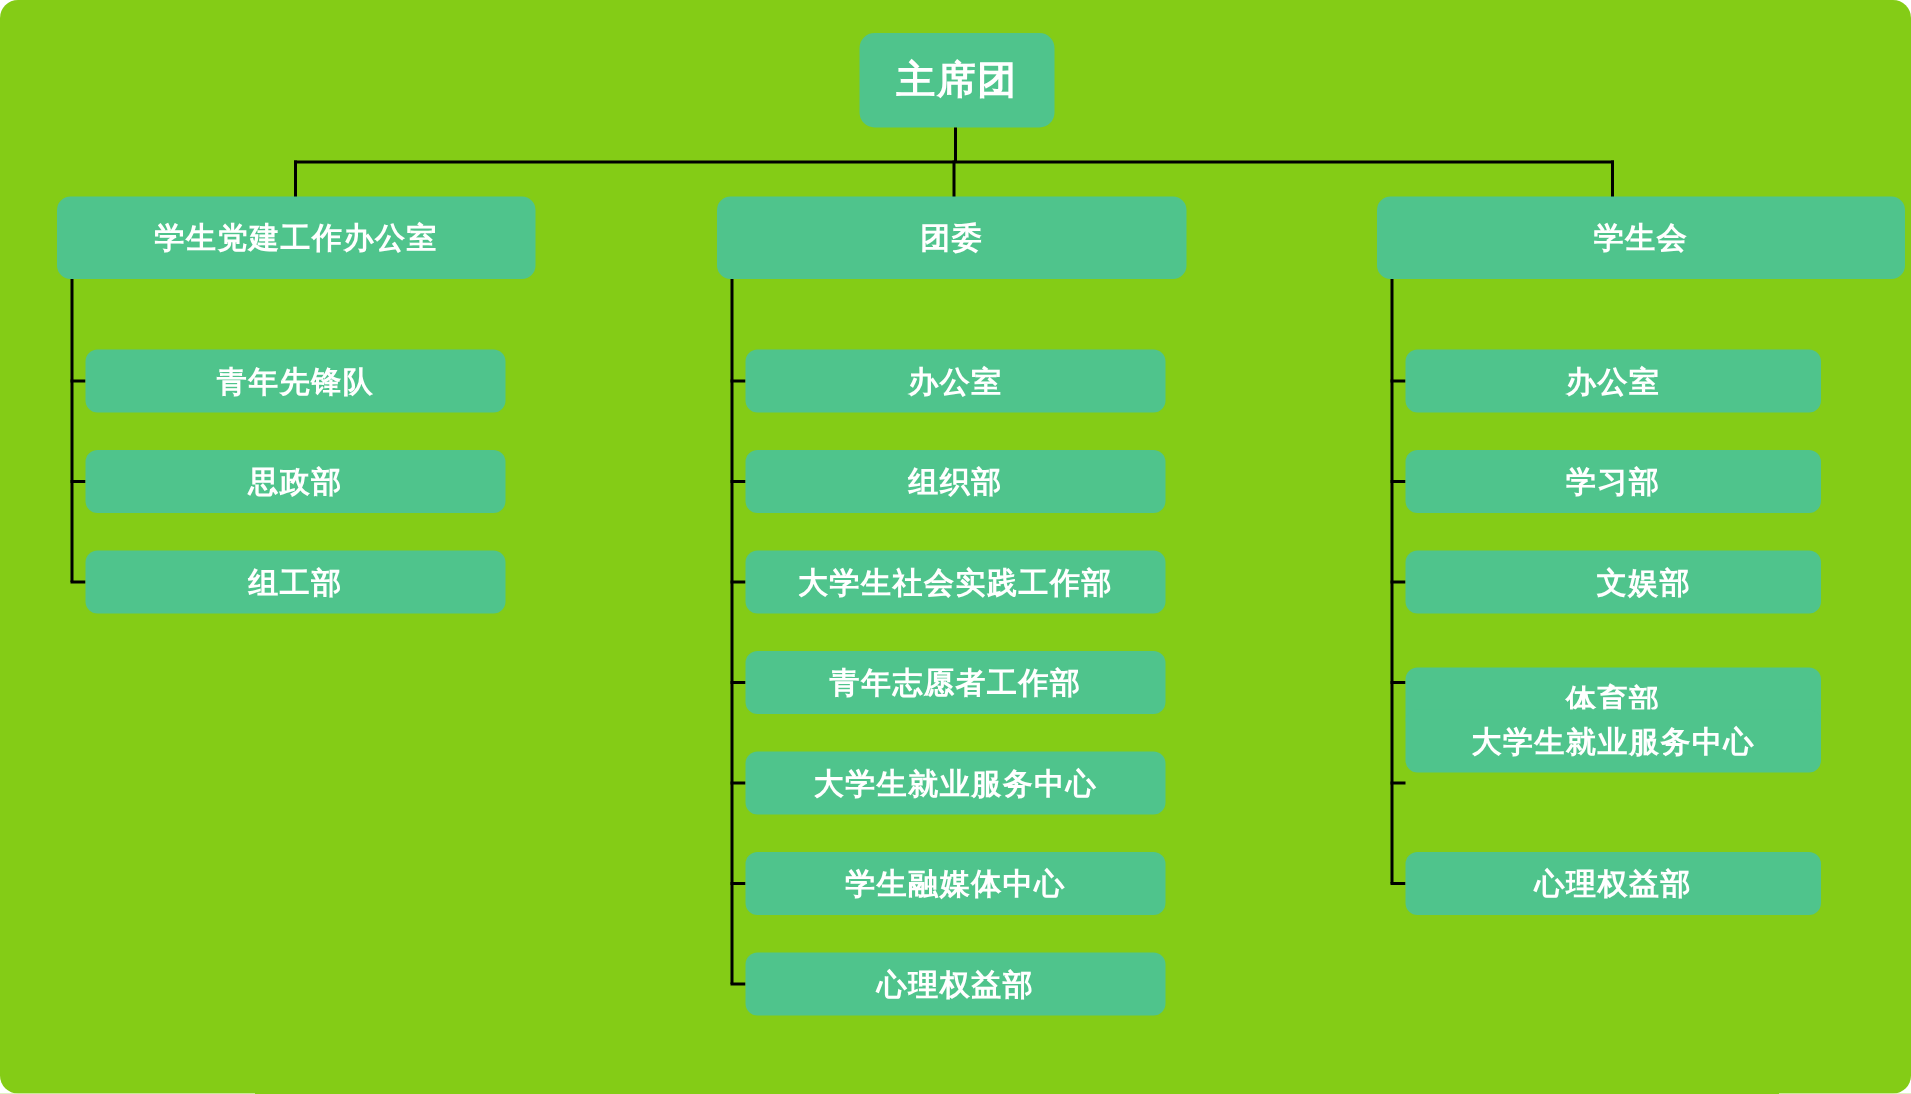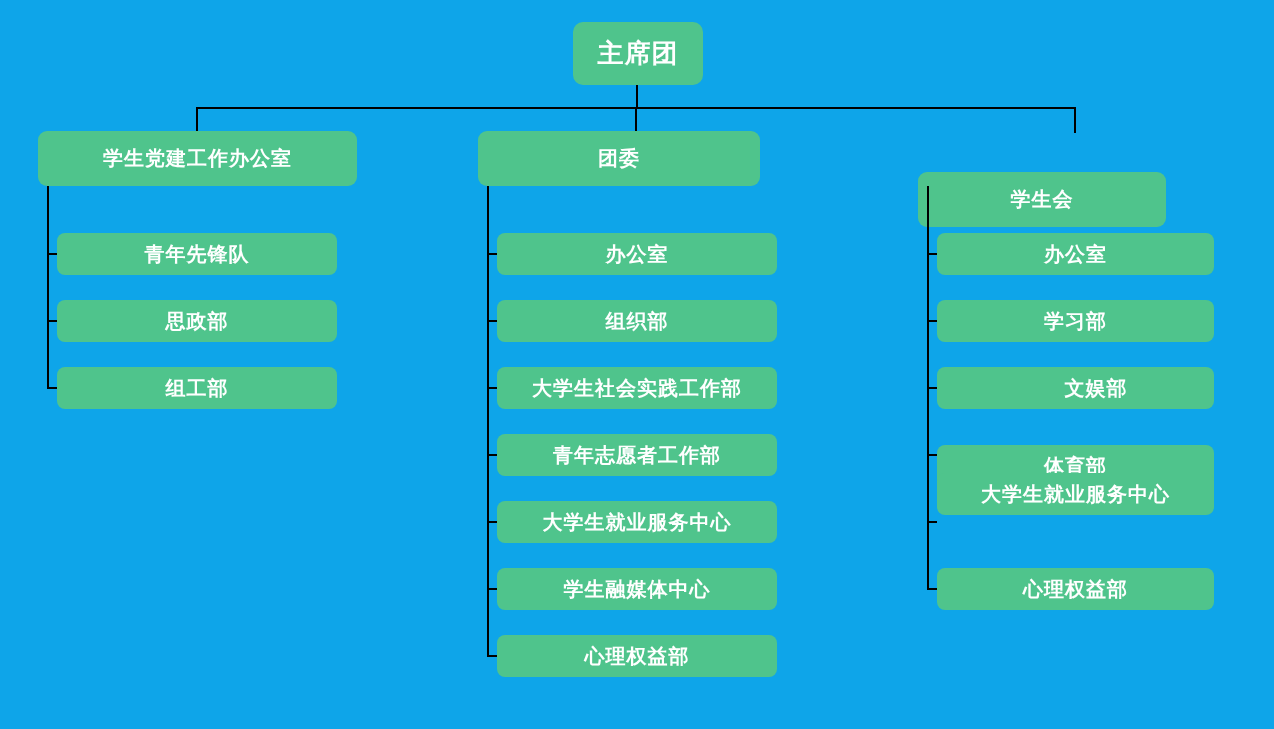--- a/index.html
+++ b/index.html
@@ -1,43 +1,44 @@
 <!DOCTYPE html>
 <html><head>
 <meta charset="utf-8">
 <style>
   * { margin:0; padding:0; box-sizing:border-box; }
   html,body { background:#ffffff; }
   .canvas {
     position:relative;
     width:1274px; height:729px;
-    background:#0ea5e9;
+    background:#84cc16;
     font-family:Liberation Mono, monospace;
     overflow:hidden;
+    border-radius:12px;
   }
   .node {
     position:absolute;
     background:var(--green,#4FC48C);
     color:#ffffff;
     font-weight:bold;
     display:flex; align-items:center; justify-content:center;
     text-align:center;
     letter-spacing:1px;
   }
   .root-node {
     left:573px; top:22px; width:130px; height:63px;
     border-radius:10px; font-size:26px;
   }
   .branch-header {
     top:131px; height:55px;
     border-radius:9px; font-size:20px;
   }
   .branch-0 .branch-header { left:38px;  width:319px; }
-  .branch-1 .branch-header { left:478px; width:282px; }
-  .branch-2 .branch-header { left:918px; width:248px;margin-top:41px; }
+  .branch-1 .branch-header { left:478px; width:313px; }
+  .branch-2 .branch-header { left:918px; width:352px; }
   .child {
     height:42px; border-radius:8px; font-size:20px;
   }
   .branch-0 .child { left:57px;  width:280px; }
   .branch-1 .child { left:497px; width:280px; }
   .branch-2 .child { left:937px; width:277px; }
   .line {
     position:absolute;
     background:var(--line,#000000);
   }

